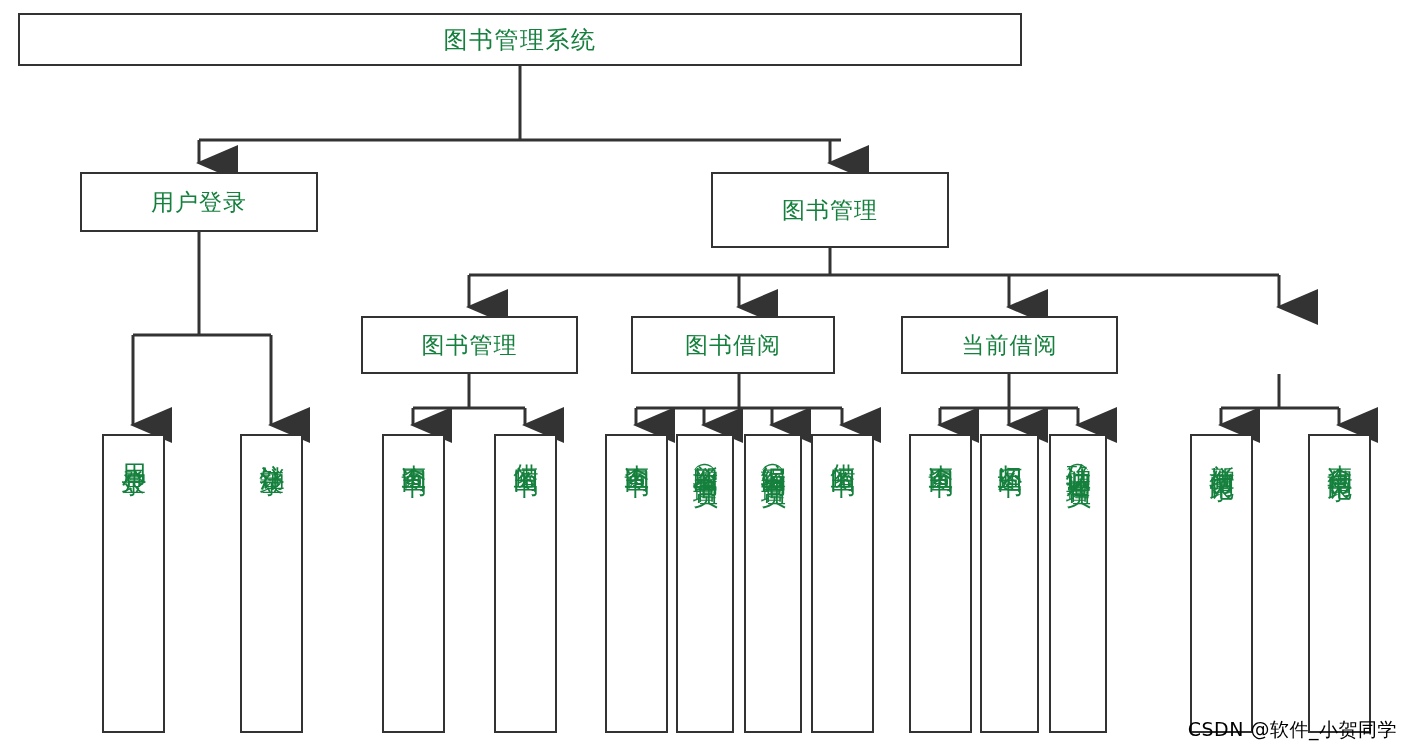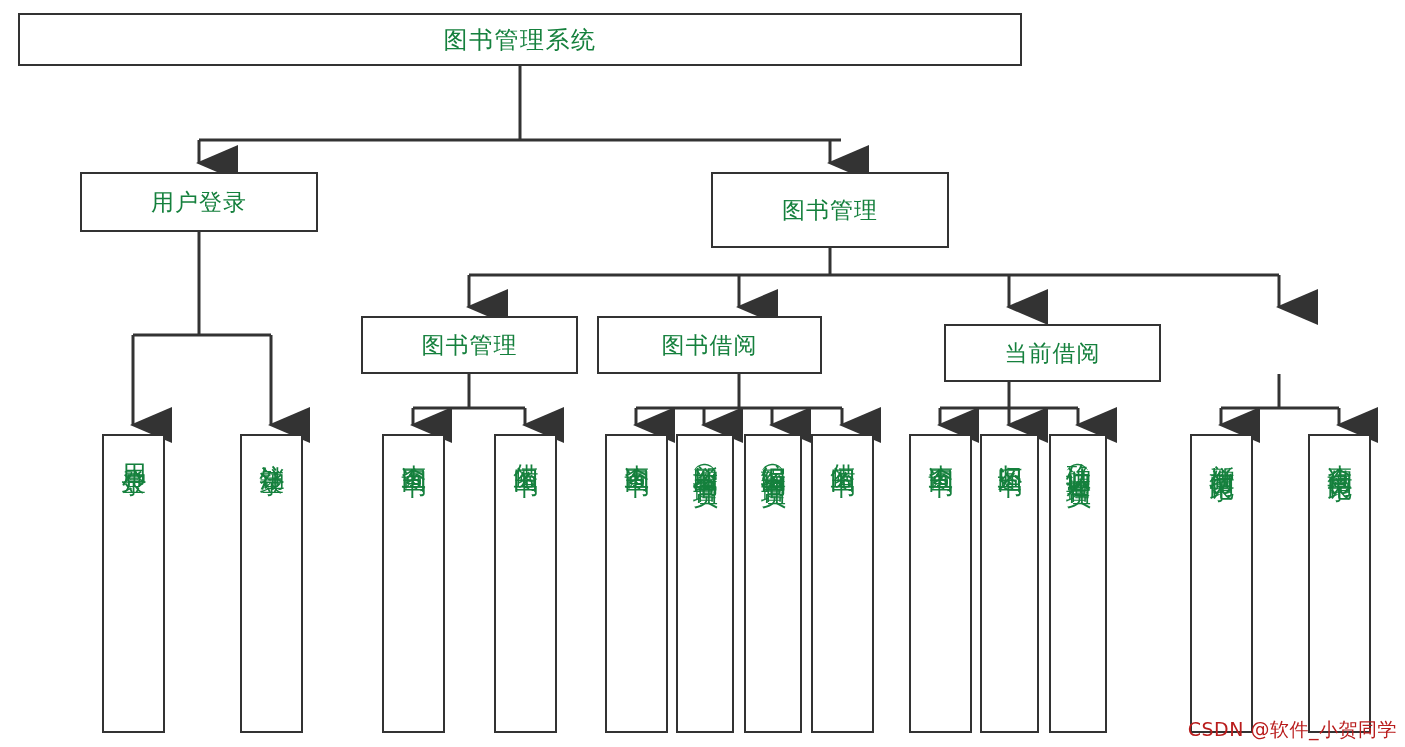--- a/index.html
+++ b/index.html
@@ -55,21 +55,21 @@
     font-size:25px;
     line-height:1.12;
     letter-spacing:3px;
     height:auto;
   }
   .watermark{
     position:absolute;
     right:8px;
     bottom:4px;
     font-size:19px;
-    color:#b91c1c;
+    color:#000000;
     white-space:nowrap;
     z-index:5;
     letter-spacing:0.5px;
   }
 </style>
 </head>
 <body>
 
 <div id="canvas">
 
@@ -131,24 +131,24 @@
   <div class="node h" style="left:80px; top:172px; width:238px; height:60px;">
     <span class="lbl">用户登录</span>
   </div>
   <div class="node h" style="left:711px; top:172px; width:238px; height:76px;">
     <span class="lbl">图书管理</span>
   </div>
 
   <div class="node h" style="left:361px; top:316px; width:217px; height:58px;">
     <span class="lbl">图书管理</span>
   </div>
-  <div class="node h" style="left:597px; top:316px; width:225px; height:58px;">
+  <div class="node h" style="left:631px; top:316px; width:204px; height:58px;">
     <span class="lbl">图书借阅</span>
   </div>
-  <div class="node h" style="left:901px; top:324px; width:217px; height:58px;margin-left:43px;">
+  <div class="node h" style="left:901px; top:316px; width:217px; height:58px;">
     <span class="lbl">当前借阅</span>
   </div>
 
   <div class="node v" style="left:102px; top:434px; width:63px; height:299px;">
     <span class="lbl">用户登录</span>
   </div>
   <div class="node v" style="left:240px; top:434px; width:63px; height:299px;">
     <span class="lbl">注销登录</span>
   </div>
 

